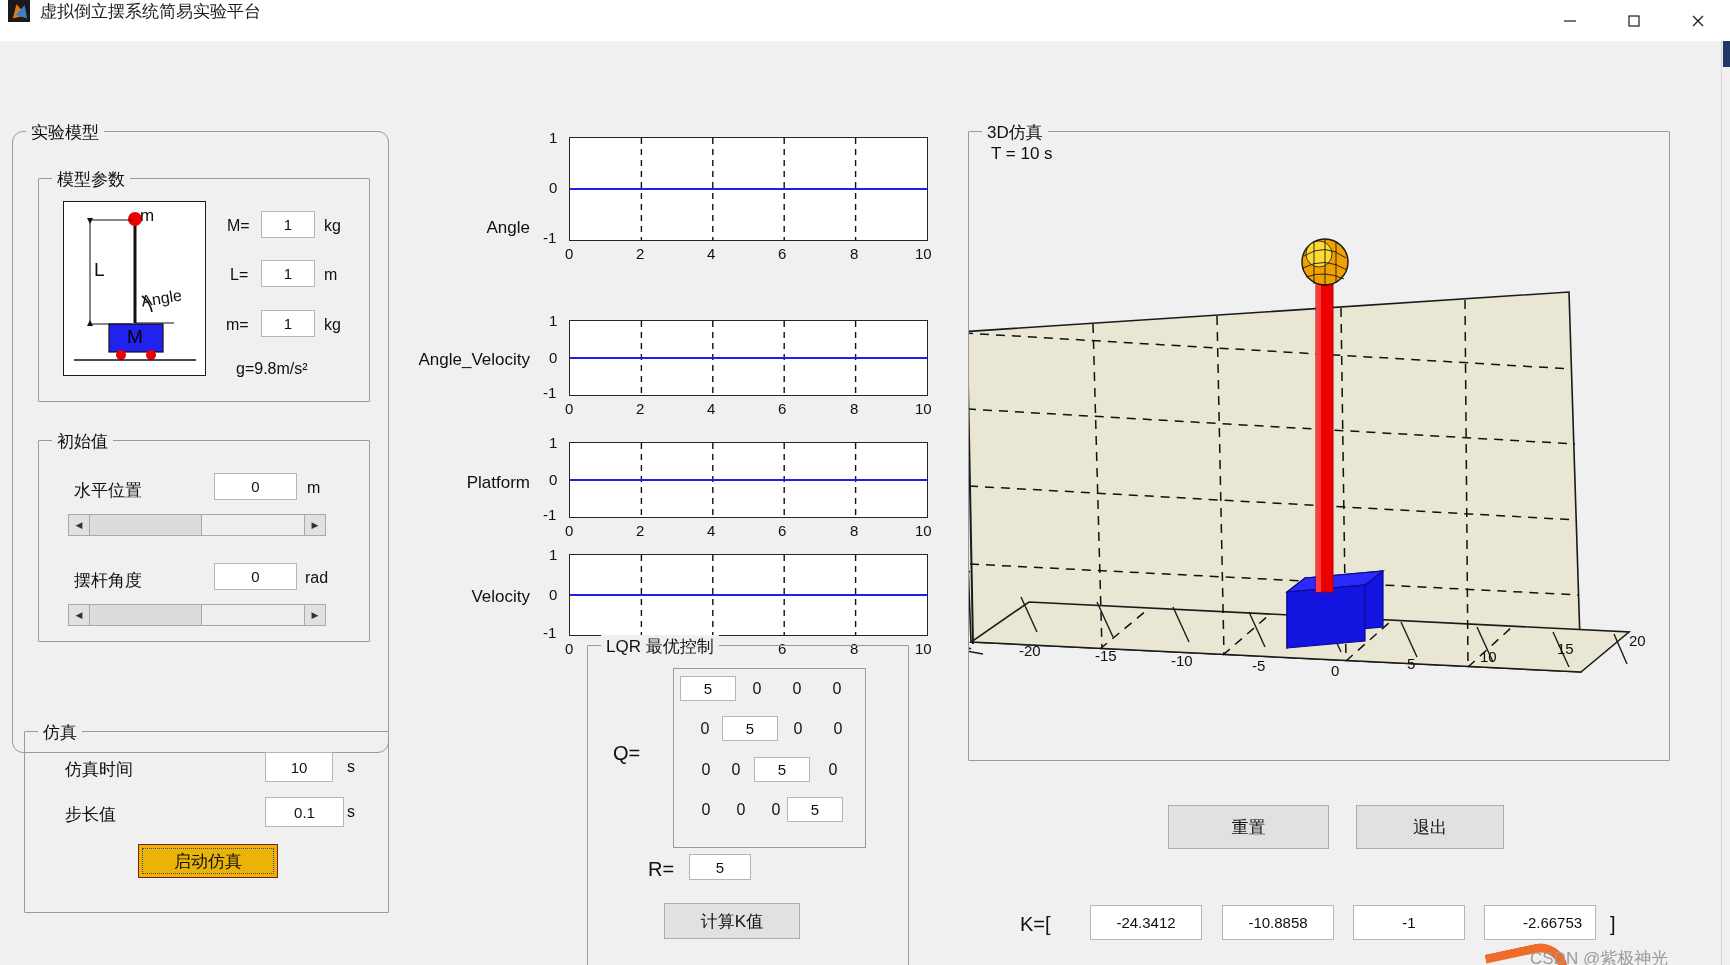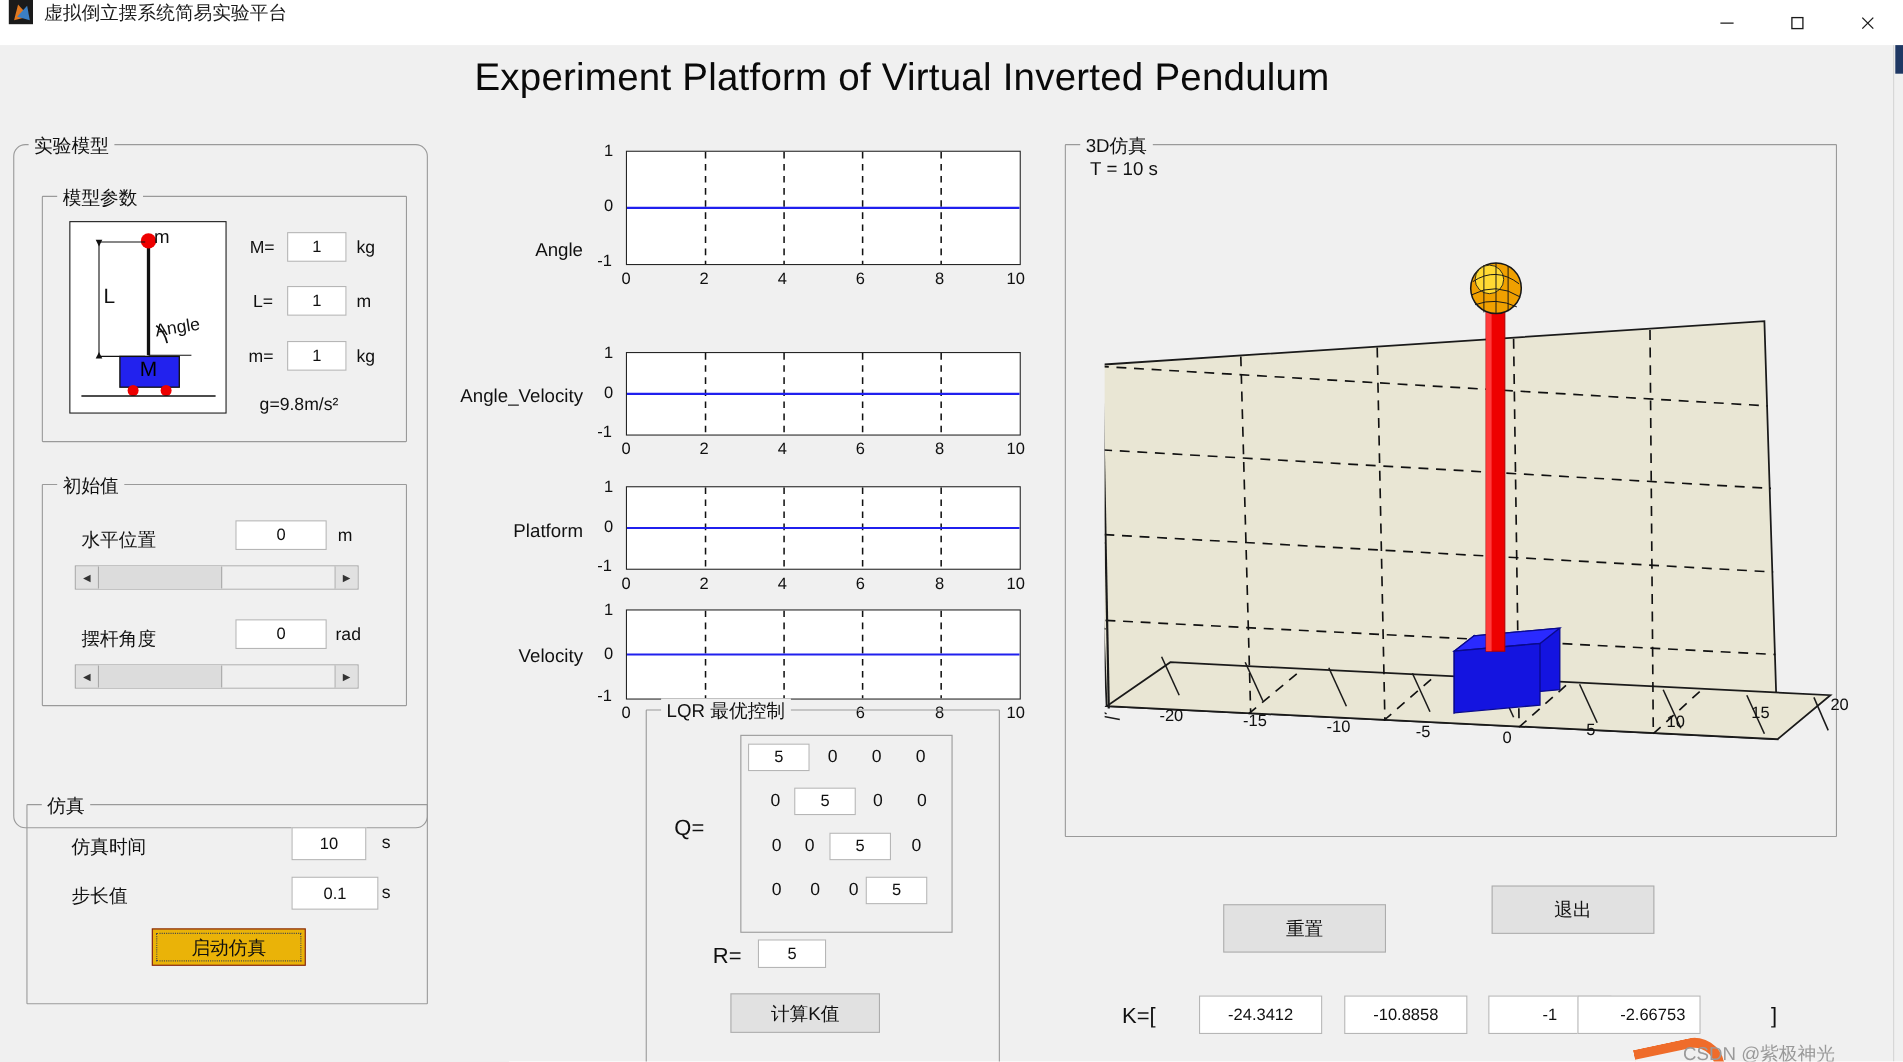--- a/index.html
+++ b/index.html
@@ -214,21 +214,20 @@
   .tick {
     position: absolute;
     font-size: 15px;
     color: #101010;
   }
 
   
   .axes3d {
     position: absolute;
     overflow: hidden;
-    margin-left: 35px;
   }
 
   
   .qbox {
     position: absolute;
     border: 1px solid #9a9a9a;
     box-sizing: border-box;
   }
   .qzero {
     position: absolute;
@@ -273,21 +272,20 @@
   <div class="tb-btn">
     <svg width="16" height="16" viewBox="0 0 16 16">
         <line x1="3" y1="3" x2="13" y2="13" stroke="#1b1b1b" stroke-width="1.2"></line>
         <line x1="13" y1="3" x2="3" y2="13" stroke="#1b1b1b" stroke-width="1.2"></line>
       </svg>
   </div>
 </div>
 
 <div class="figure">
 
-  <div class="main-title">Experiment Platform of Virtual Inverted Pendulum</div>
 
   <div class="panel" style="left:12px; top:90px; width:375px; height:620px;border-radius:11px;">
     <span class="panel-title lbl-cjk">实验模型</span>
 
     <div class="panel" style="left:25px; top:46px; width:330px; height:222px;">
       <span class="panel-title lbl-cjk">模型参数</span>
 
       <div class="model-box" style="left:24px; top:22px; width:143px; height:175px;">
         <svg width="141" height="173" viewBox="0 0 141 173">
 
@@ -601,38 +599,38 @@
       <span class="tick" style="position:absolute; left:202px; top:480px;text-align:center;">-10</span>
       <span class="tick" style="position:absolute; left:283px; top:485px;">-5</span>
       <span class="tick" style="position:absolute; left:362px; top:490px;">0</span>
       <span class="tick" style="position:absolute; left:438px; top:483px;">5</span>
       <span class="tick" style="position:absolute; left:511px; top:476px;">10</span>
       <span class="tick" style="position:absolute; left:588px; top:468px;">15</span>
       <span class="tick" style="position:absolute; left:660px; top:460px;">20</span>
     </div>
   </div>
 
-  <div class="btn" style="left:1112px; top:764px; width:148px; height:44px;margin-top:17px;">
+  <div class="btn" style="left:1168px; top:764px; width:161px; height:44px;">
     <span>重置</span>
   </div>
   <div class="btn" style="left:1356px; top:764px; width:148px; height:44px;">
     <span>退出</span>
   </div>
 
   <span class="lbl" style="left:1020px; top:872px; font-size:20px;">K=[</span>
   <div class="edit" style="left:1090px; top:864px; width:112px; height:35px;">
     <span>-24.3412</span>
   </div>
   <div class="edit" style="left:1222px; top:864px; width:112px; height:35px;">
     <span>-10.8858</span>
   </div>
   <div class="edit" style="left:1353px; top:864px; width:112px; height:35px;">
     <span>-1</span>
   </div>
-  <div class="edit" style="left:1434px; top:864px; width:112px; height:35px;padding-left:25px;">
+  <div class="edit" style="left:1484px; top:864px; width:112px; height:35px;padding-left:25px;">
     <span>-2.66753</span>
   </div>
   <span class="lbl" style="left:1610px; top:872px; font-size:20px;">]</span>
 
   <div class="wm-swoosh" style="left:1488px; top:905px;"></div>
   <span class="watermark" style="left:1530px; top:906px;">CSDN @紫极神光</span>
 </div>
 
 <div class="rscroll">
   <div class="rscroll-thumb"></div>

